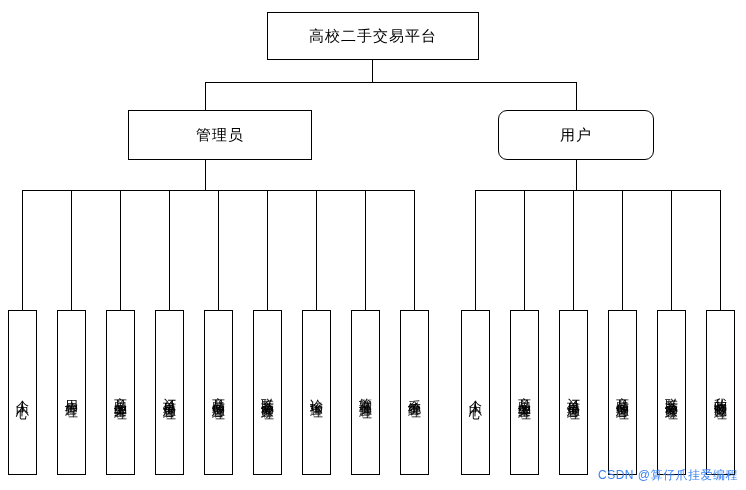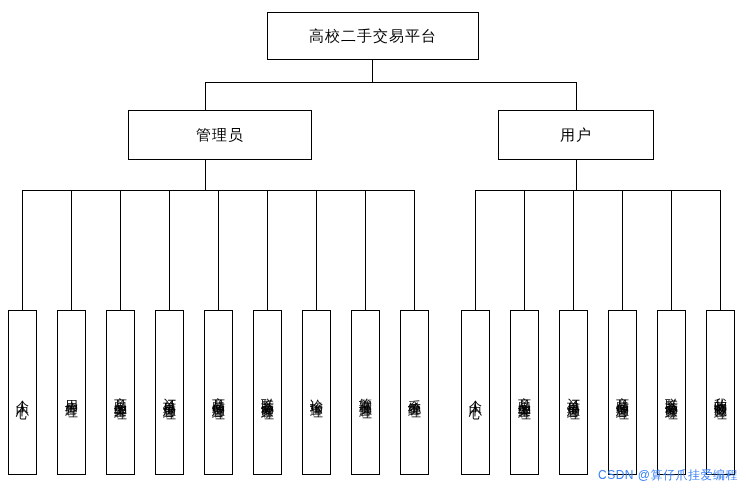--- a/index.html
+++ b/index.html
@@ -74,21 +74,21 @@
   <div class="line hline" style="left:205px; top:82px; width:371px;"></div>
 
   <div class="line vline" style="left:205px; top:82px; height:28px;"></div>
 
   <div class="line vline" style="left:576px; top:82px; height:28px;"></div>
 
   <div class="node level2-node" style="left:128px; top:110px; width:184px; height:50px;">
     <span>管理员</span>
   </div>
 
-  <div class="node level2-node" style="left:498px; top:110px; width:156px; height:50px;">
+  <div class="node level2-node" style="left:498px; top:110px; width:156px; height:50px;border-radius:9px;">
     <span>用户</span>
   </div>
 
   <div class="line vline" style="left:205px; top:160px; height:30px;"></div>
 
   <div class="line hline" style="left:22px; top:190px; width:392px;"></div>
 
   <div class="line vline" style="left:22px;  top:190px; height:120px;"></div>
   <div class="line vline" style="left:71px;  top:190px; height:120px;"></div>
   <div class="line vline" style="left:120px; top:190px; height:120px;"></div>

